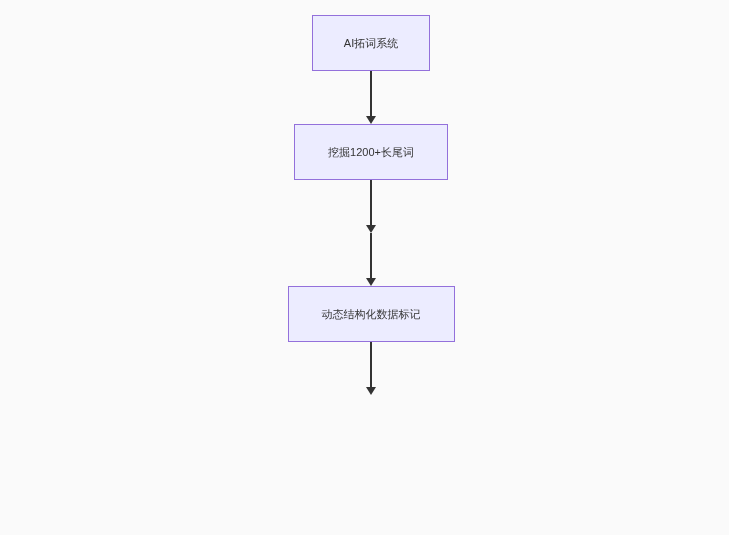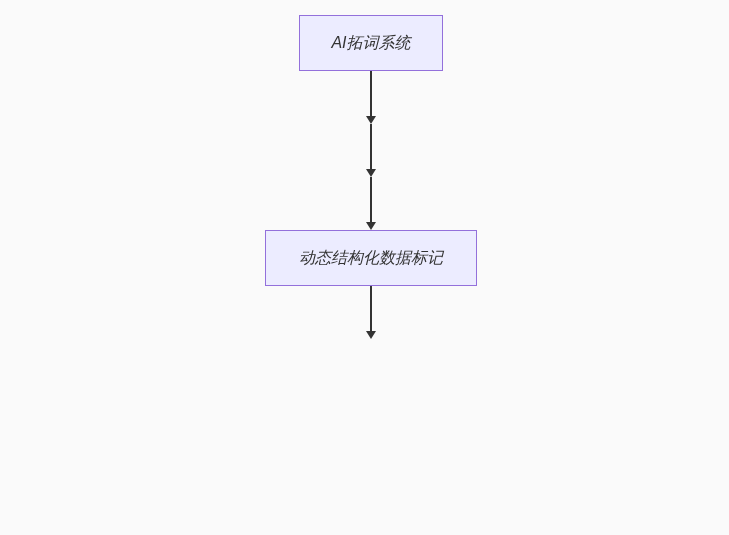--- a/index.html
+++ b/index.html
@@ -39,24 +39,23 @@
   }
   .node {
     box-sizing: border-box;
     height: 56px;
     padding: 0 33px;
     background: var(--node-fill);
     border: 1px solid var(--node-border);
     display: flex;
     align-items: center;
     justify-content: center;
-    font-size: 16px;
+    font-size: 11px;
     color: var(--text-color);
     white-space: nowrap;
-    font-style: italic;
   }
   .node-1 { padding: 0 31px; }
   .arrow {
     height: 53px;
     display: flex;
     flex-direction: column;
     align-items: center;
   }
   .arrow-line {
     width: 2px;
@@ -79,20 +78,23 @@
 
     <div class="node node-1">
       <span>AI拓词系统</span>
     </div>
 
     <div class="arrow">
       <div class="arrow-line"></div>
       <div class="arrowhead-icon"></div>
     </div>
 
+    <div class="node node-2">
+      <span>挖掘1200+长尾词</span>
+    </div>
 
     <div class="arrow">
       <div class="arrow-line"></div>
       <div class="arrowhead-icon"></div>
     </div>
 
 
     <div class="arrow">
       <div class="arrow-line"></div>
       <div class="arrowhead-icon"></div>

